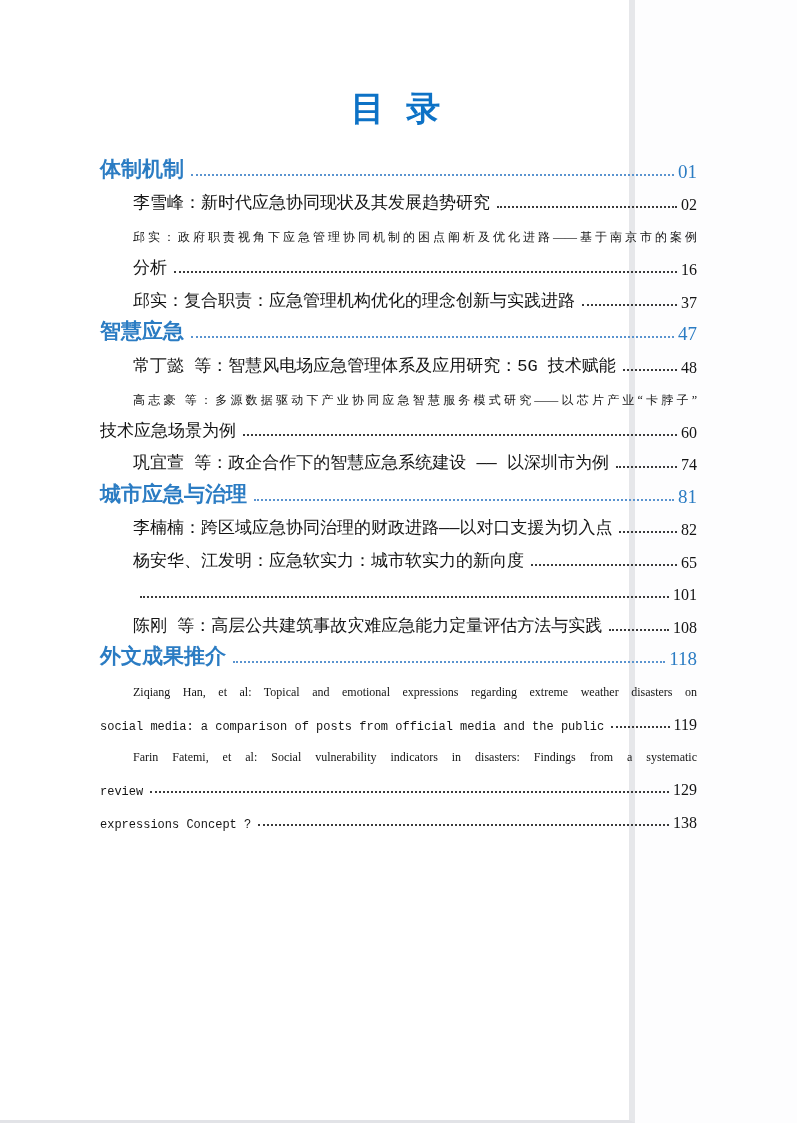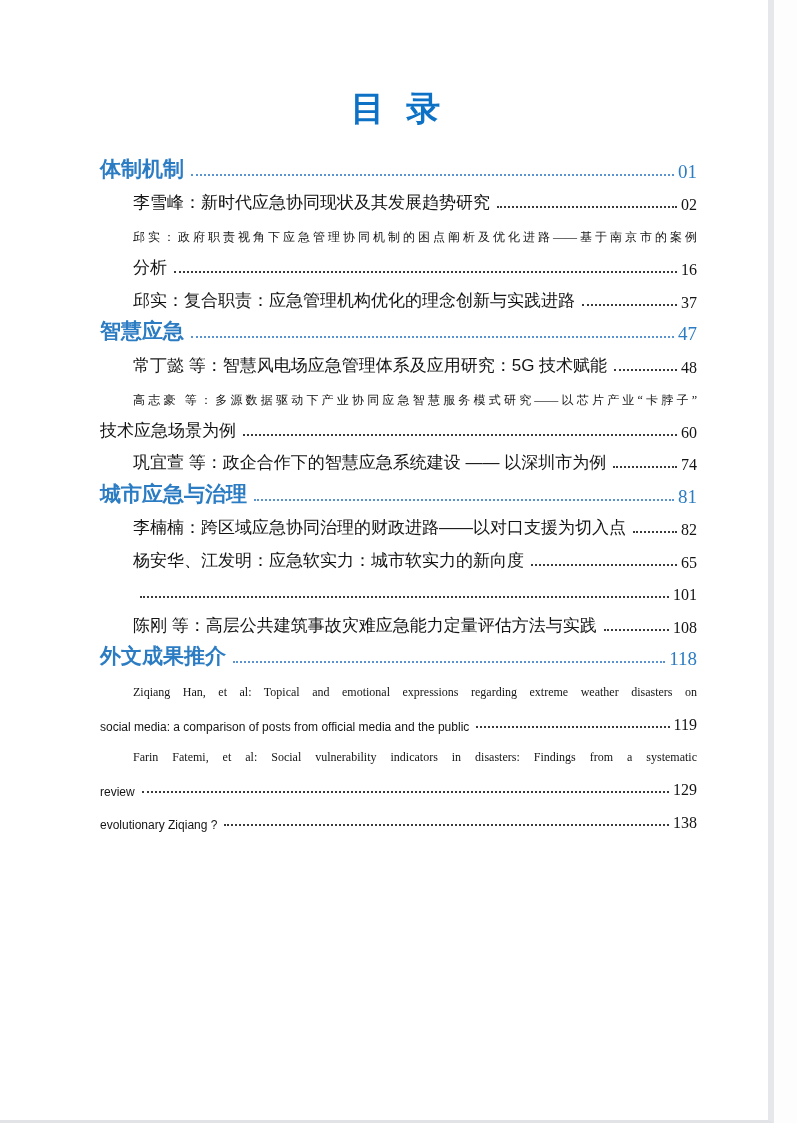--- a/index.html
+++ b/index.html
@@ -8,21 +8,21 @@
     --accent-dots:#5a94d0;
     --ink:#141414;
     --row-h:32.5px;
   }
   html,body{margin:0;padding:0;}
   body{
     width:797px;height:1123px;background:#fdfdfe;overflow:hidden;
     font-family:"Liberation Serif", serif;
   }
   .sheet{
-    position:relative;width:774px;height:1123px;background:#ffffff;
+    position:relative;width:635px;height:1123px;background:#ffffff;
     box-sizing:border-box;
     border-right:6px solid #e6e7ea;
     border-bottom:3px solid #e2e3e7;
   }
   .content{
     position:absolute;left:100px;top:86px;width:597px;
   }
   .doc-title{
     margin:0 0 20px 0;
     text-align:center;
@@ -51,21 +51,21 @@
   
   .row.section{padding-bottom:2px;}
   .row.section .txt{
     font-family:"Liberation Sans", sans-serif;
     font-weight:bold;font-size:21px;color:var(--accent);
   }
   .row.section .leader{border-color:var(--accent-dots);margin-bottom:7px;}
   .row.section .pg{font-size:19px;color:var(--accent);}
   
   .row.entry .txt{
-    font-family:Liberation Sans, sans-serif;
+    font-family:Liberation Mono, monospace;
     font-size:17px;color:var(--ink);
   }
   .row.entry.en .txt{font-size:12px;}
   
   .wrap{
     display:block;height:var(--row-h);box-sizing:border-box;
     padding-top:12px;line-height:17px;
     font-family:"Liberation Serif", serif;
     font-size:12px;color:var(--ink);
     text-align:justify;text-align-last:justify;
@@ -156,19 +156,19 @@
           <span class="leader"></span>
           <span class="pg">119</span>
         </div>
         <div class="wrap ind1">Farin Fatemi, et al: Social vulnerability indicators in disasters: Findings from a systematic</div>
         <div class="row entry en">
           <span class="txt">review</span>
           <span class="leader"></span>
           <span class="pg">129</span>
         </div>
         <div class="row entry en">
-          <span class="txt">evolutionary Ziqiang ?</span>
+          <span class="txt">expressions Concept ?</span>
           <span class="leader"></span>
           <span class="pg">138</span>
         </div>
       </div>
   </div>
 </div>
 
 </body></html>

